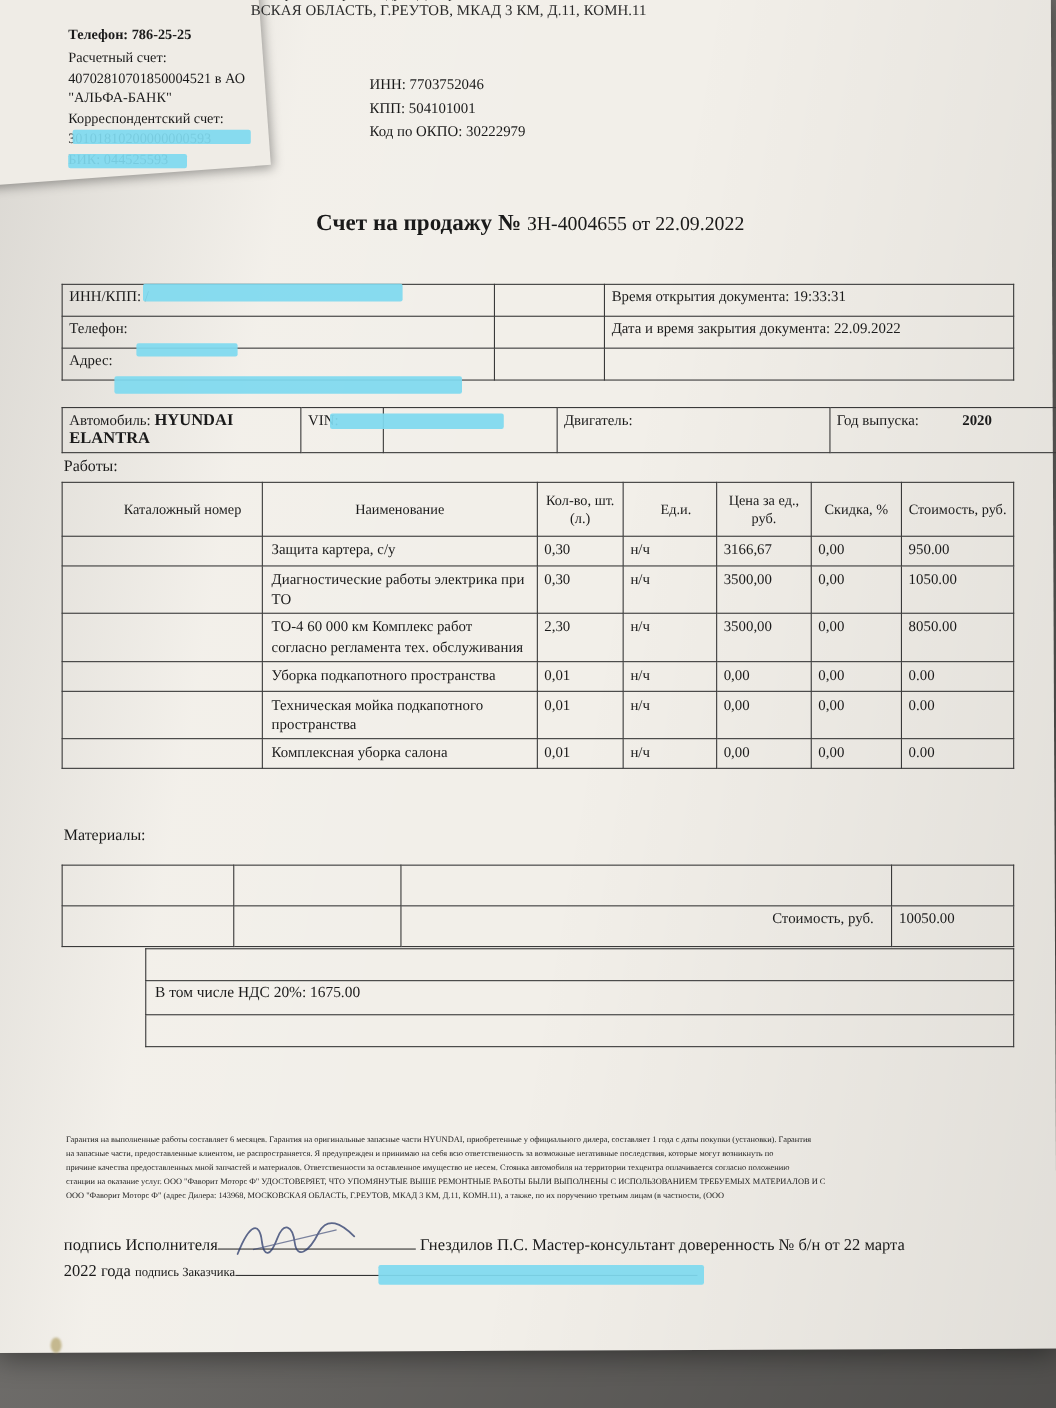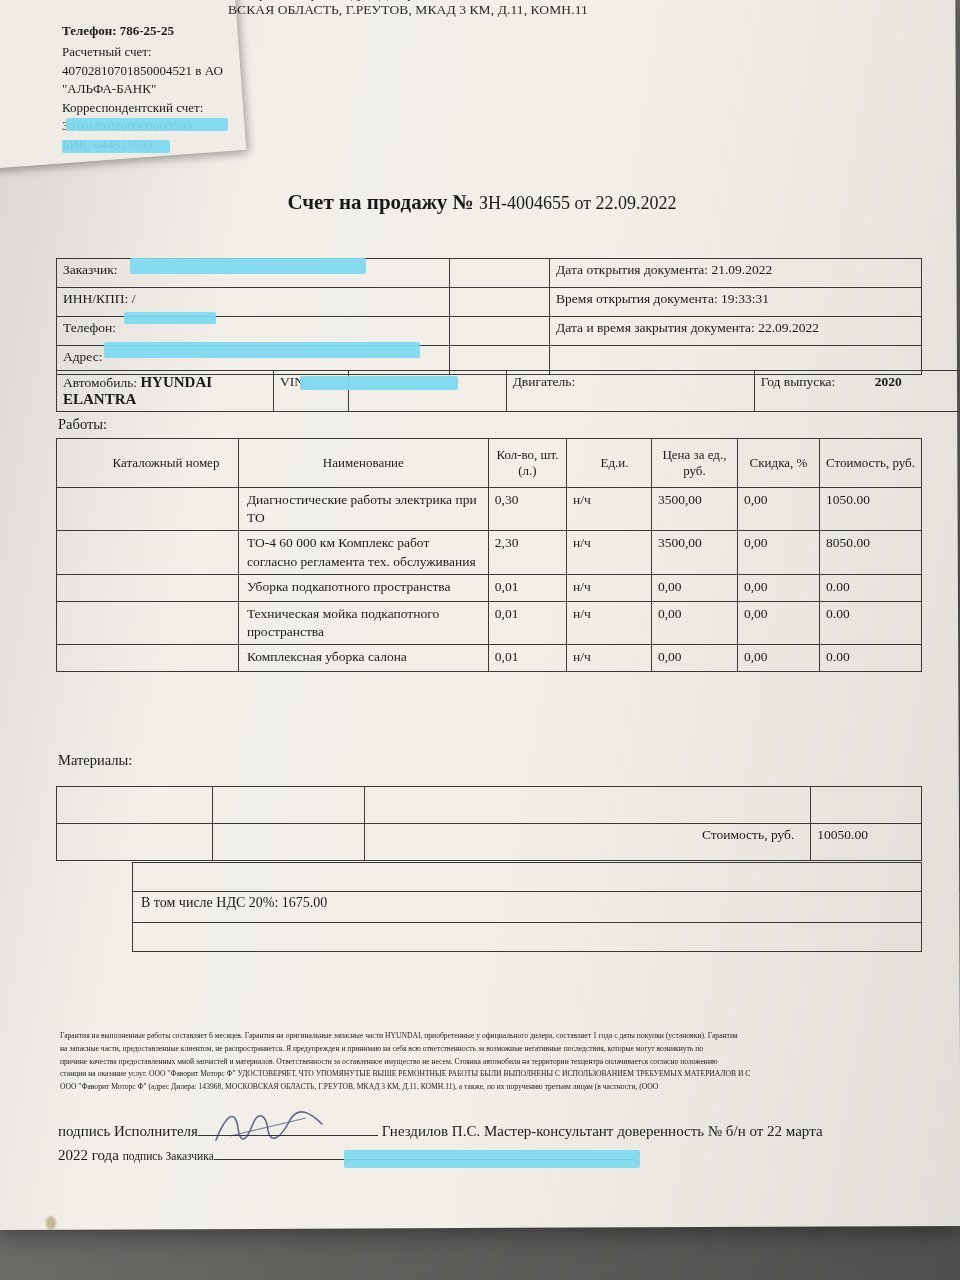--- a/index.html
+++ b/index.html
@@ -277,33 +277,33 @@
     <div class="line">40702810701850004521 в АО</div>
     <div class="line">"АЛЬФА-БАНК"</div>
     <div class="line">Корреспондентский счет:</div>
     <div class="line">30101810200000000593</div>
     <div class="line">
       <span>БИК:</span>
       <span>044525593</span>
     </div>
   </div>
 
+  <div class="reqs-block">
+    <div>ИНН: 7703752046</div>
+    <div>КПП: 504101001</div>
+    <div>Код по ОКПО: 30222979</div>
+  </div>
 
   <div class="doc-title">
     <span>Счет на продажу №</span>
     <span class="num">ЗН-4004655 от 22.09.2022</span>
   </div>
 
   <table class="t" id="customer-table">
     <tbody>
-      <tr>
-        <td class="c1 lbl">Заказчик:</td>
-        <td class="c2"></td>
-        <td class="c3">Дата открытия документа: 21.09.2022</td>
-      </tr>
       <tr>
         <td class="c1 lbl">ИНН/КПП: /</td>
         <td class="c2"></td>
         <td class="c3">Время открытия документа: 19:33:31</td>
       </tr>
       <tr>
         <td class="c1 lbl">Телефон:</td>
         <td class="c2"></td>
         <td class="c3">Дата и время закрытия документа:  22.09.2022</td>
       </tr>
@@ -343,20 +343,29 @@
         <td class="col-qty">Кол-во, шт. (л.)</td>
         <td class="col-unit">Ед.и.</td>
         <td class="col-price">Цена за ед., руб.</td>
         <td class="col-disc">Скидка, %</td>
         <td class="col-sum">Стоимость, руб.</td>
       </tr>
     </thead>
     <tbody>
       <tr>
         <td></td>
+        <td class="name">Защита картера, с/у</td>
+        <td>0,30</td>
+        <td>н/ч</td>
+        <td>3166,67</td>
+        <td>0,00</td>
+        <td>950.00</td>
+      </tr>
+      <tr>
+        <td></td>
         <td class="name">Диагностические работы электрика при ТО</td>
         <td>0,30</td>
         <td>н/ч</td>
         <td>3500,00</td>
         <td>0,00</td>
         <td>1050.00</td>
       </tr>
       <tr>
         <td></td>
         <td class="name">ТО-4 60 000 км Комплекс работ согласно регламента тех. обслуживания</td>

